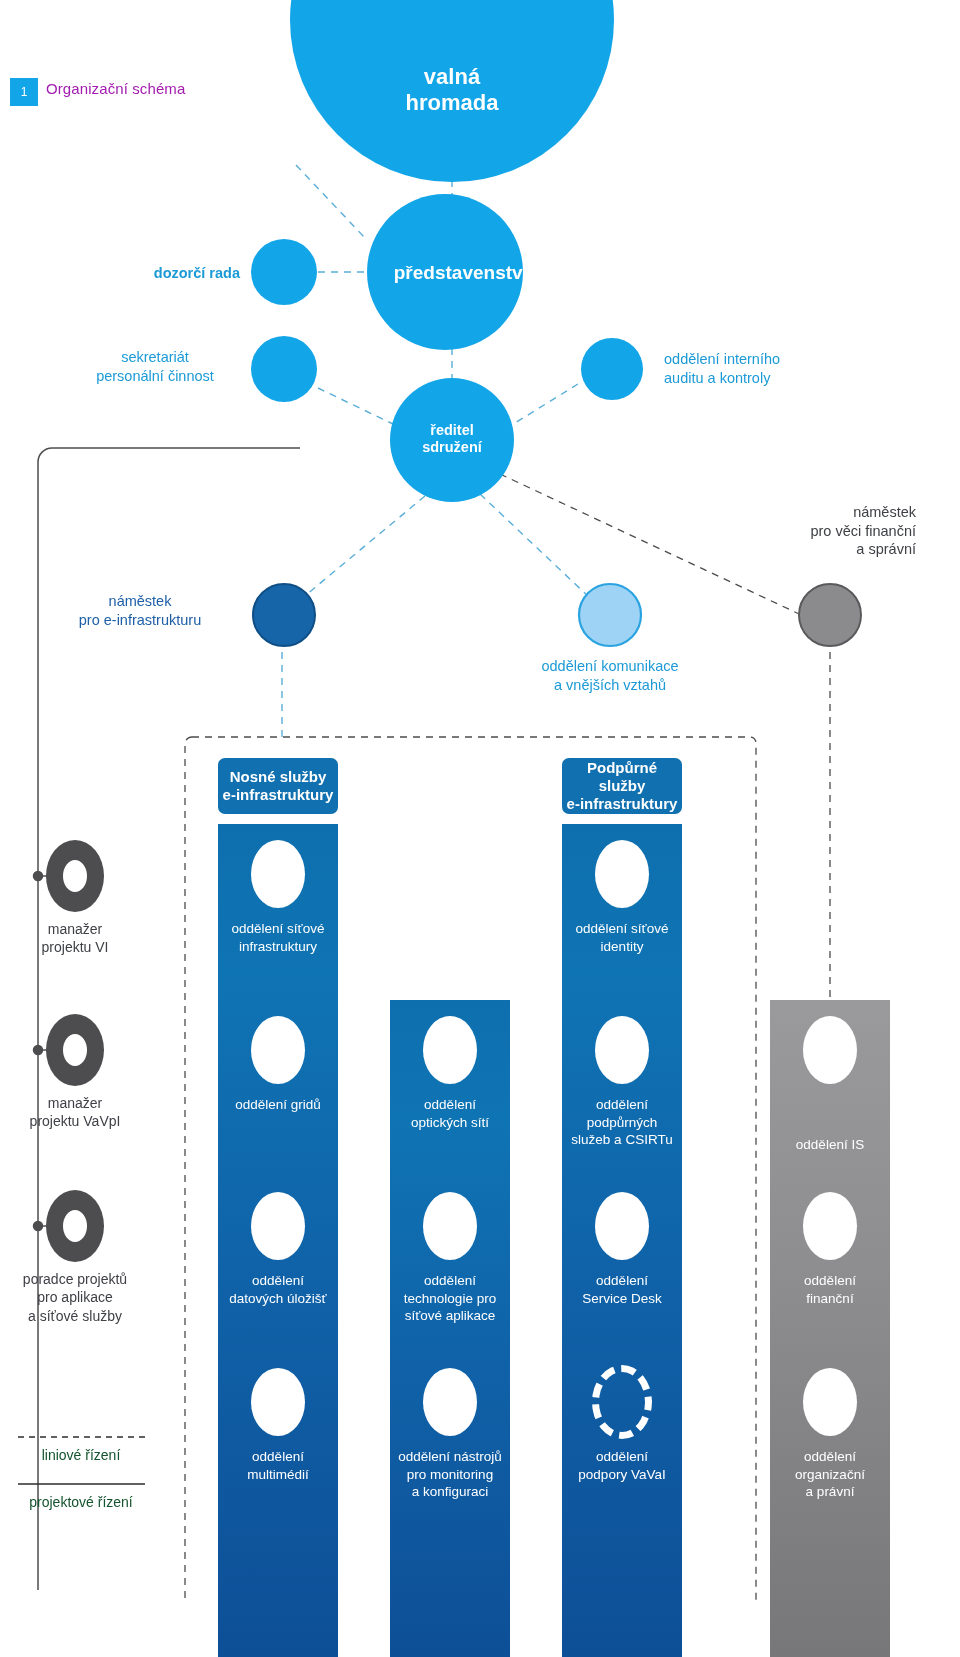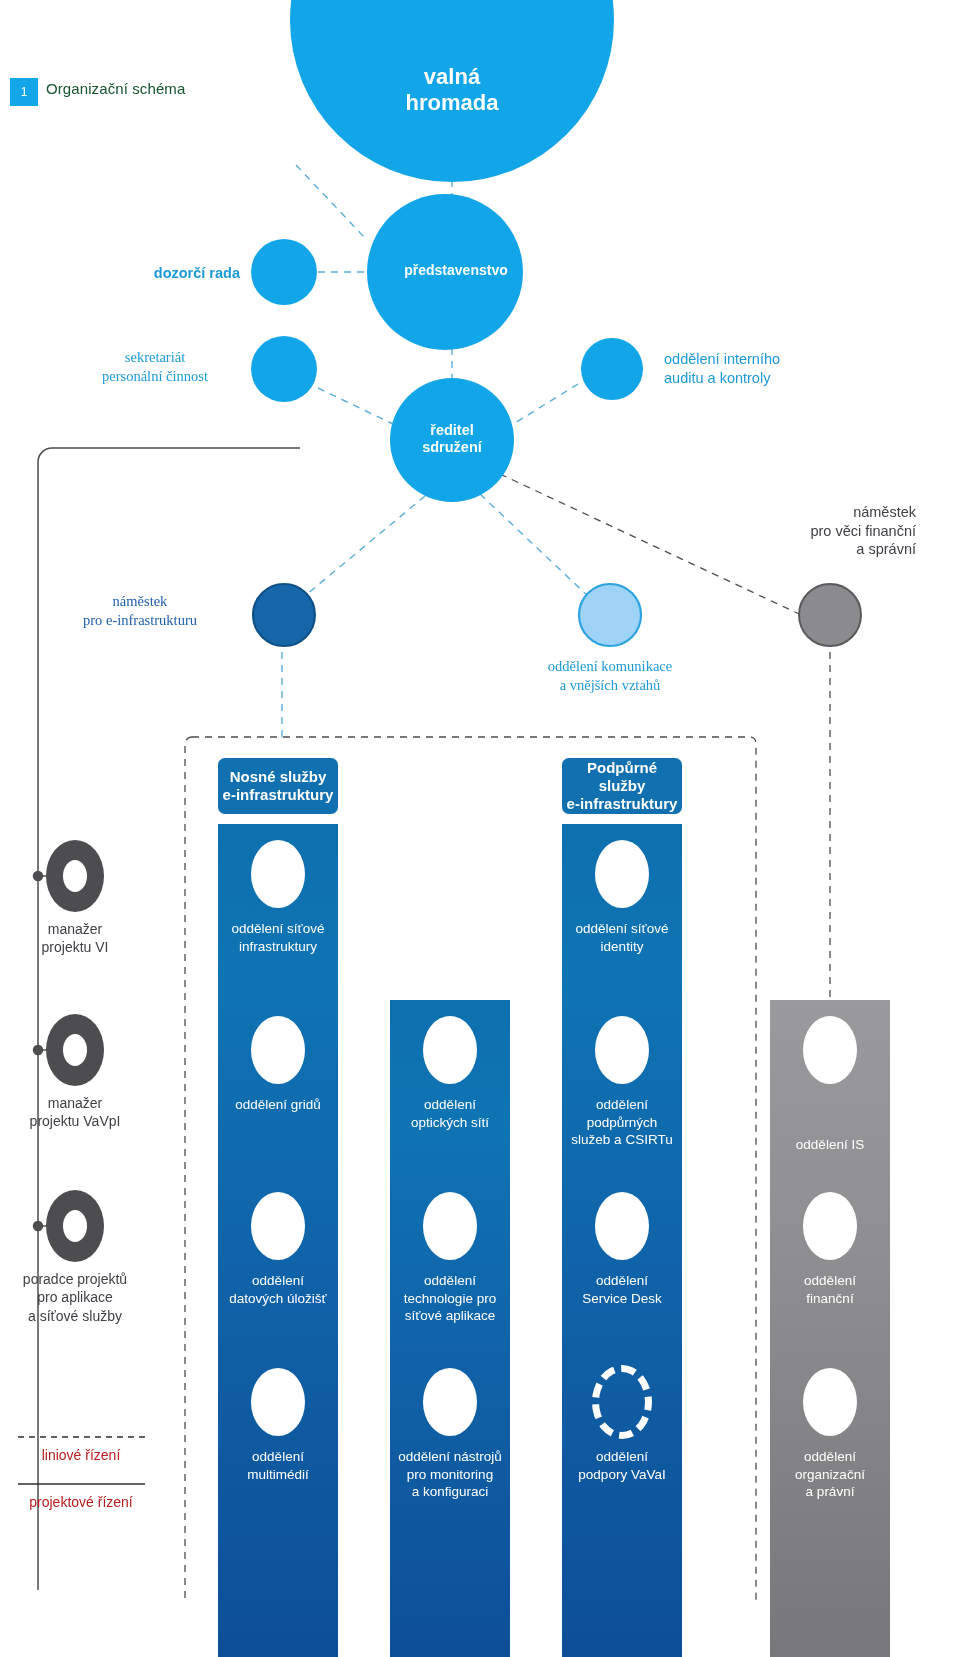--- a/index.html
+++ b/index.html
@@ -11,28 +11,28 @@
   .stage{position:absolute;left:0;top:0;width:960px;height:1657px;}
   svg.layer{position:absolute;left:0;top:0;width:960px;height:1657px;pointer-events:none;}
   .abs{position:absolute;}
 
   
   #hdr-badge{
     left:10px;top:78px;width:28px;height:28px;background:#12a5e8;
     color:#ffffff;font-size:12px;line-height:28px;text-align:center;
   }
   #hdr-title{
-    left:46px;top:80px;font-size:15px;color:#14532d;letter-spacing:.1px;
+    left:46px;top:80px;font-size:15px;color:#a21caf;letter-spacing:.1px;
   }
 
   
   .lbl{position:absolute;font-size:14.5px;line-height:1.28;color:#1b9ad6;}
   .lbl.dark{color:#3f4146;}
   .lbl.navy{color:#1e5fa8;}
-  .lbl.c{text-align:center;font-family:Liberation Serif, serif;}
+  .lbl.c{text-align:center;}
   .lbl.r{text-align:right;}
 
   
   .bubtxt{
     position:absolute;color:#ffffff;font-weight:bold;text-align:center;
     line-height:1.18;
   }
   .colhead{
     position:absolute;width:120px;height:56px;border-radius:7px;
     background:#1070b0;color:#fff;font-weight:bold;font-size:15px;
@@ -67,21 +67,21 @@
   .donut:after{
     content:"";position:absolute;left:50%;top:50%;transform:translate(-50%,-50%);
     width:24px;height:32px;border-radius:50%;background:#ffffff;
   }
   .lmgr{
     position:absolute;width:160px;text-align:center;font-size:14px;
     line-height:1.32;color:#3f4146;
   }
 
   
-  .leg-txt{position:absolute;font-size:14px;color:#b91c1c;width:150px;text-align:center;}
+  .leg-txt{position:absolute;font-size:14px;color:#14532d;width:150px;text-align:center;}
 </style>
 </head>
 <body>
 
 <div class="stage">
 
   <svg class="layer" viewBox="0 0 960 1657">
     <defs>
       <linearGradient id="gblue" x1="0" y1="0" x2="0" y2="1">
         <stop offset="0%" stop-color="#0e72b2"></stop>
@@ -146,21 +146,21 @@
   </svg>
 
   <div class="abs" id="hdr-badge">1</div>
   <div class="abs" id="hdr-title">Organizační schéma</div>
 
   <div class="bubtxt" style="left:352px;top:64px;width:200px;font-size:22px;">
     <div>valná</div>
     <div>hromada</div>
   </div>
 
-  <div class="bubtxt" style="left:356px;top:262px;width:200px;font-size:14px;">představenstvo</div>
+  <div class="bubtxt" style="left:364px;top:262px;width:200px;font-size:19px;">představenstvo</div>
 
   <div class="bubtxt" style="left:392px;top:422px;width:120px;font-size:14.5px;">
     <div>ředitel</div>
     <div>sdružení</div>
   </div>
 
   <div class="lbl r" style="left:20px;top:264px;width:220px;font-weight:bold;">dozorčí rada</div>
 
   <div class="lbl c" style="left:60px;top:348px;width:190px;">
     <div>sekretariát</div>

